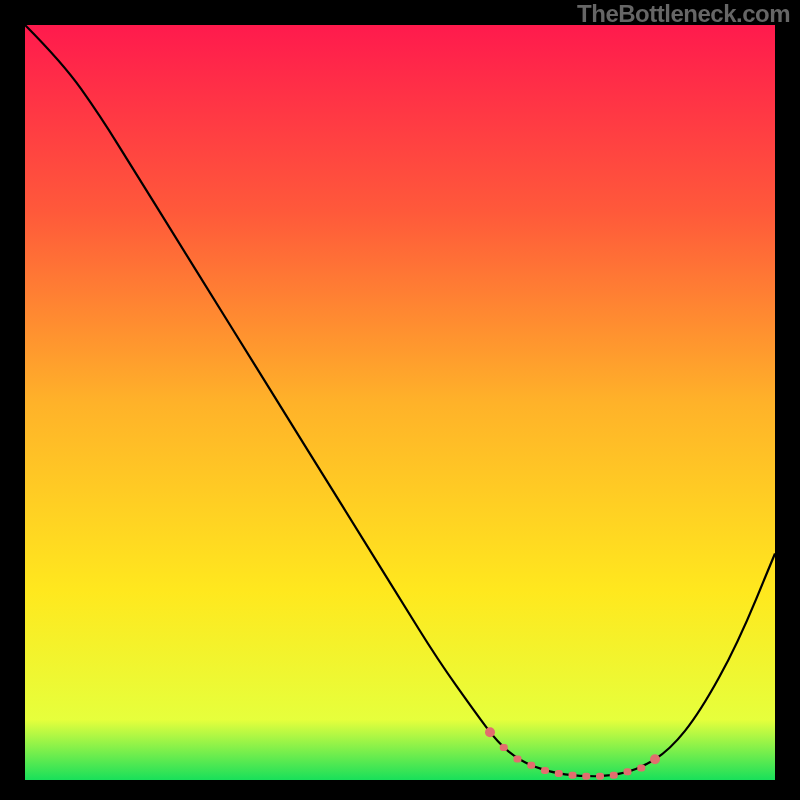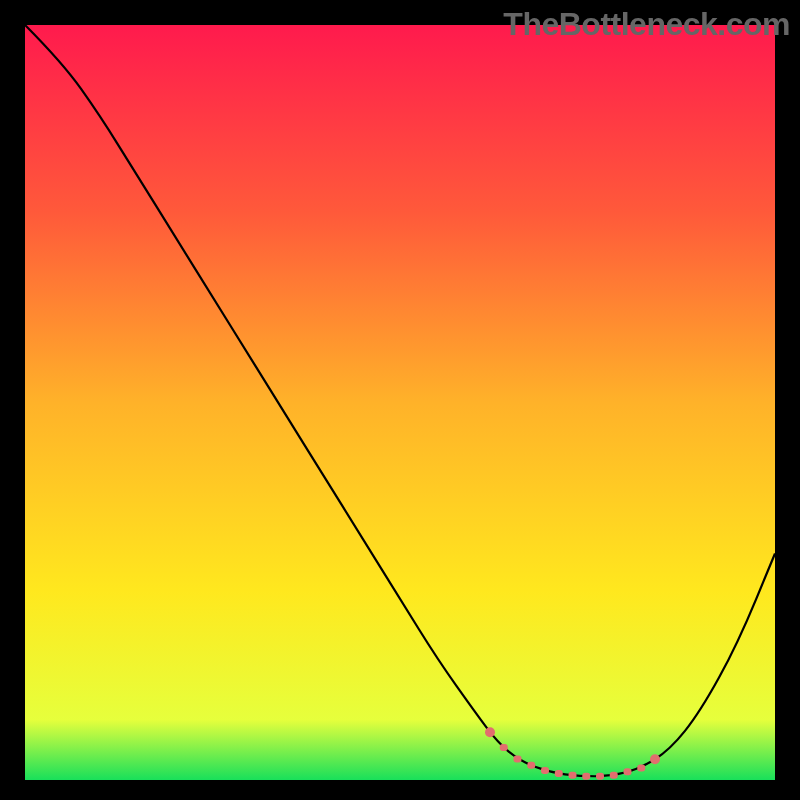--- a/index.html
+++ b/index.html
@@ -5,25 +5,25 @@
   * { margin: 0; padding: 0; box-sizing: border-box; }
   html, body { width: 800px; height: 800px; background: #000; overflow: hidden; }
   .container {
     position: relative;
     width: 800px;
     height: 800px;
     background: #000;
   }
   .watermark {
     position: absolute;
-    top: 6px;
+    top: 0;
     right: 10px;
     color: #666;
     font-family: Arial, Helvetica, sans-serif;
-    font-size: 32px;
+    font-size: 24px;
     font-weight: 600;
     letter-spacing: -0.5px;
     z-index: 10;
   }
   .plot-area {
     position: absolute;
     left: 25px;
     top: 25px;
     width: 750px;
     height: 755px;

